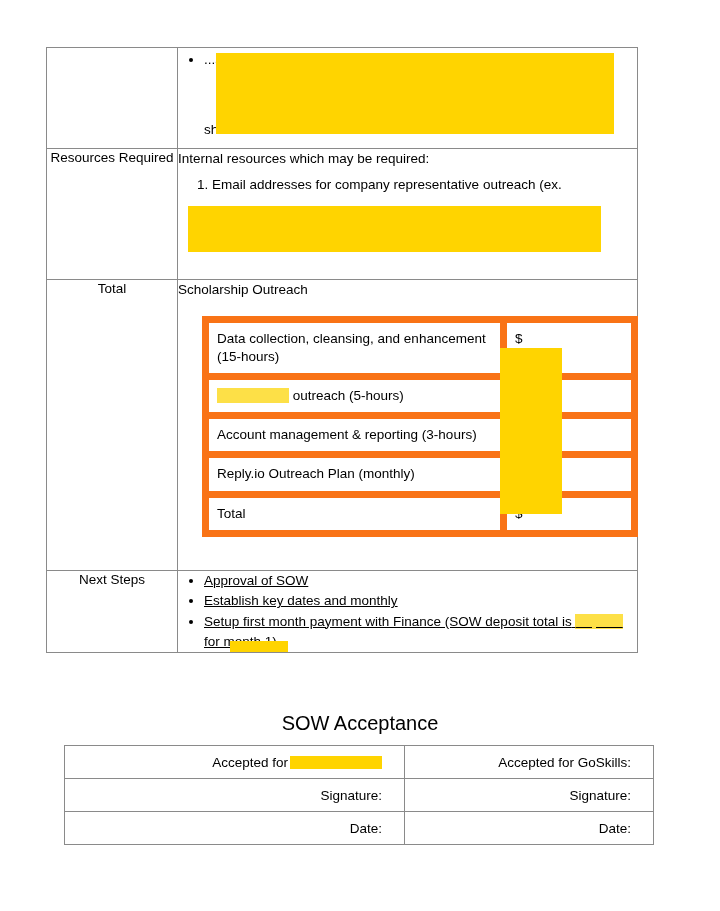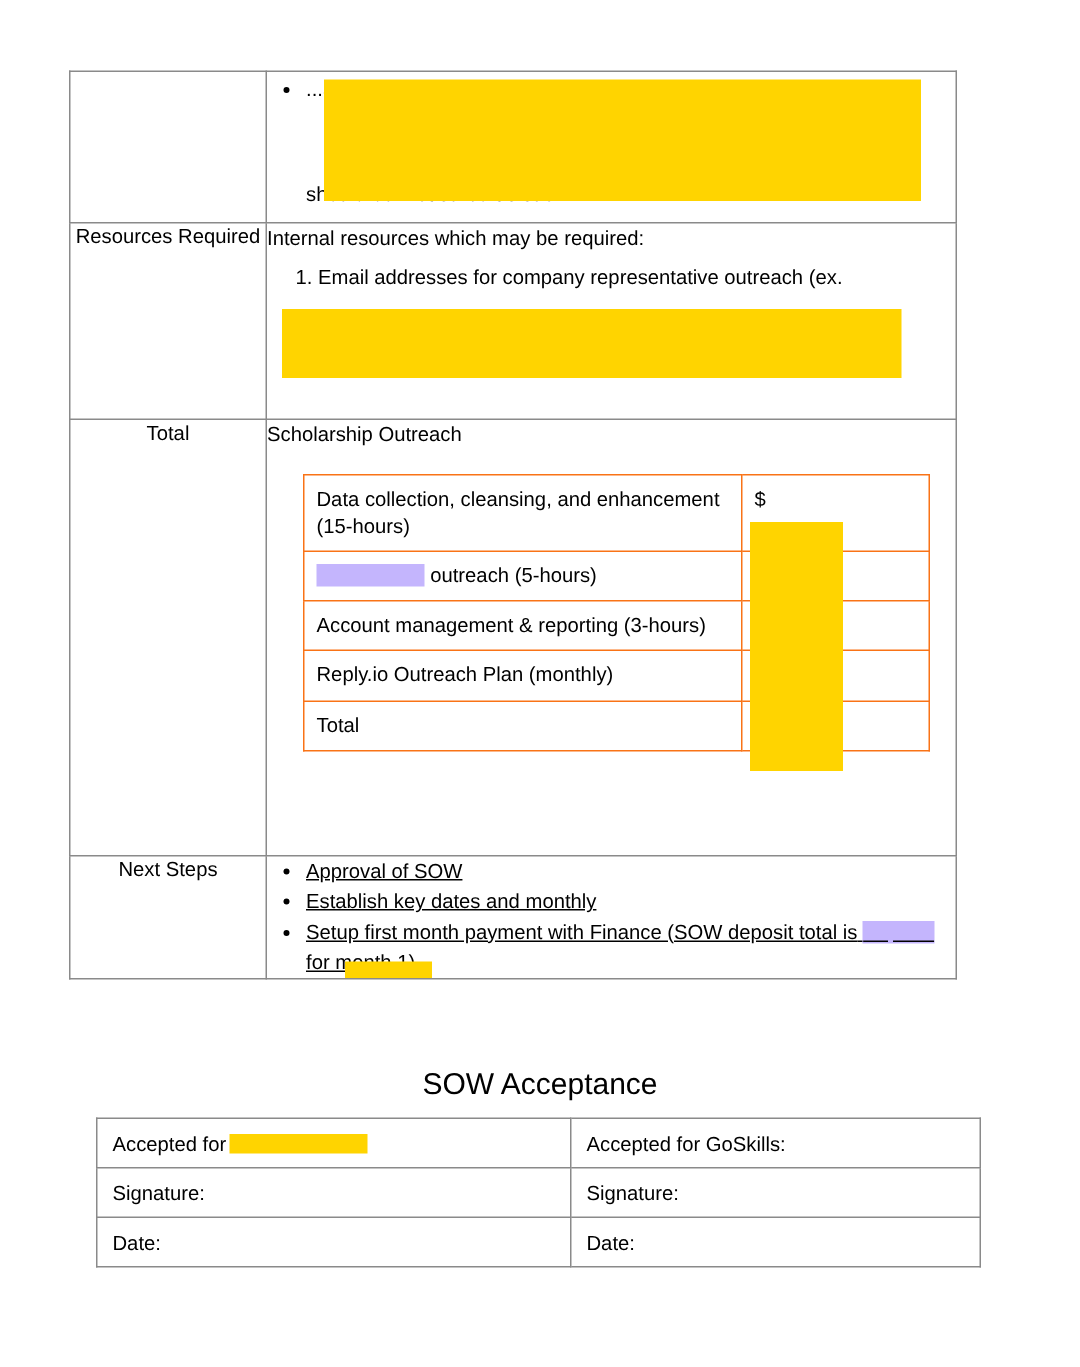--- a/index.html
+++ b/index.html
@@ -43,21 +43,21 @@
     line-height: 1.35;
     color: #000;
     padding: 6px 4px;
   }
   .content-cell {
     padding: 8px 10px 10px 10px;
     font-size: 13.5px;
     line-height: 1.45;
   }
   .hl-inline {
-    background: #c4b5fd;
+    background: #fde047;
     color: transparent;
   }
 
   
   .row1-cell {
     height: 100px;
     position: relative;
   }
   .bullet-list {
     margin: 0;
@@ -113,21 +113,21 @@
     margin: 0 0 16px 0;
     font-size: 13.5px;
   }
   .effort-table {
     border-collapse: collapse;
     table-layout: fixed;
     margin-left: 24px;
     width: 385px;
   }
   .effort-table td {
-    border: 1px solid #f97316;
+    border: 7px solid #f97316;
     font-size: 13.5px;
     line-height: 1.35;
     padding: 7px 8px;
     vertical-align: top;
   }
   .effort-desc { width: 275px; }
   .effort-amt  { width: 108px; }
   .amt-wrap { white-space: nowrap; }
   .r3-block {
     position: absolute;
@@ -174,22 +174,23 @@
     position: absolute;
     left: 64px;
     top: 745px;
     width: 590px;
     border-collapse: collapse;
     table-layout: fixed;
   }
   .accept-table td {
     border: 1px solid #8a8a8a;
     font-size: 13.5px;
-    padding: 8px 10px;
+    padding: 8px 22px;
     height: 16px;
+    text-align: right;
   }
   .accept-table td.left { width: 295px; }
   .accept-hl {
     display: inline-block;
     width: 92px;
     height: 13px;
     background: #ffd400;
     vertical-align: -2px;
     margin-left: 2px;
   }

